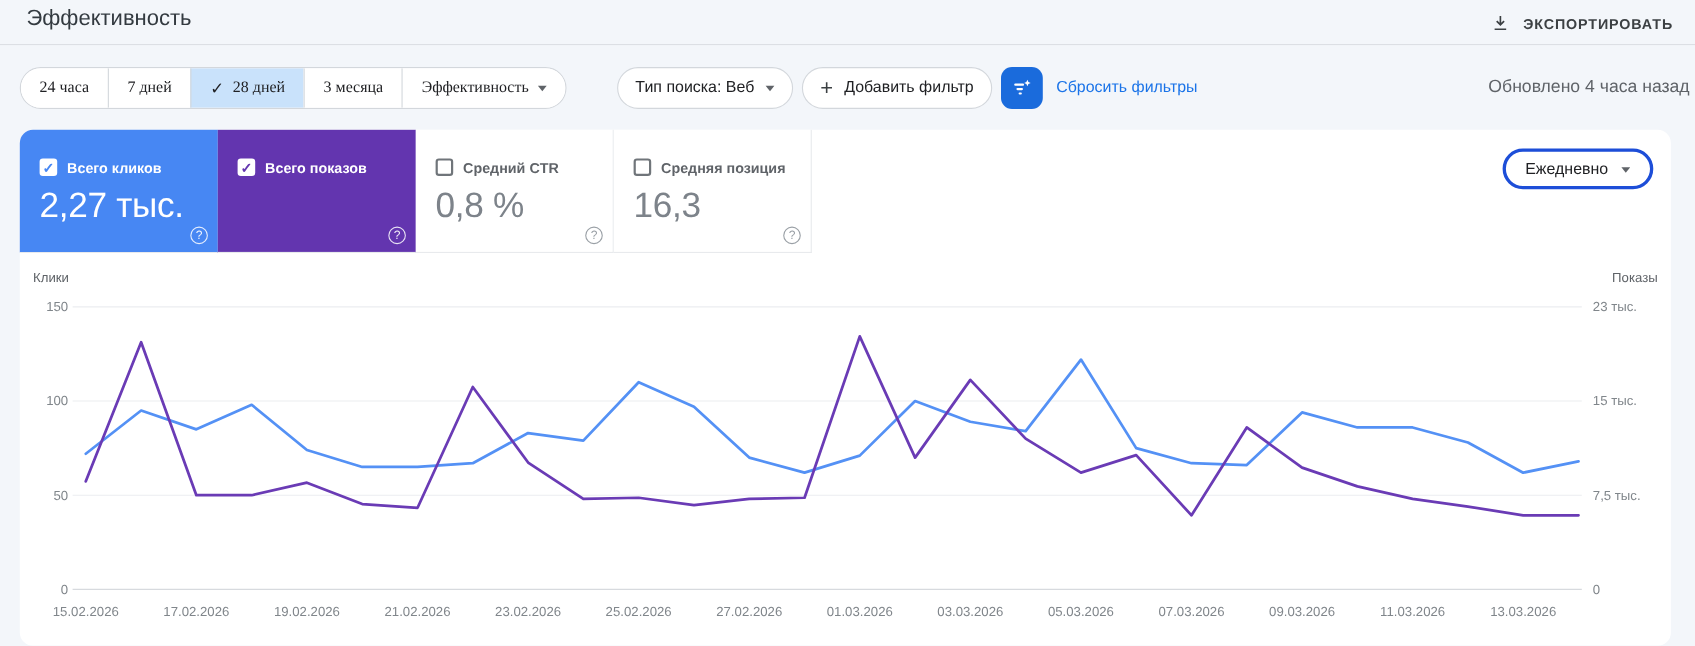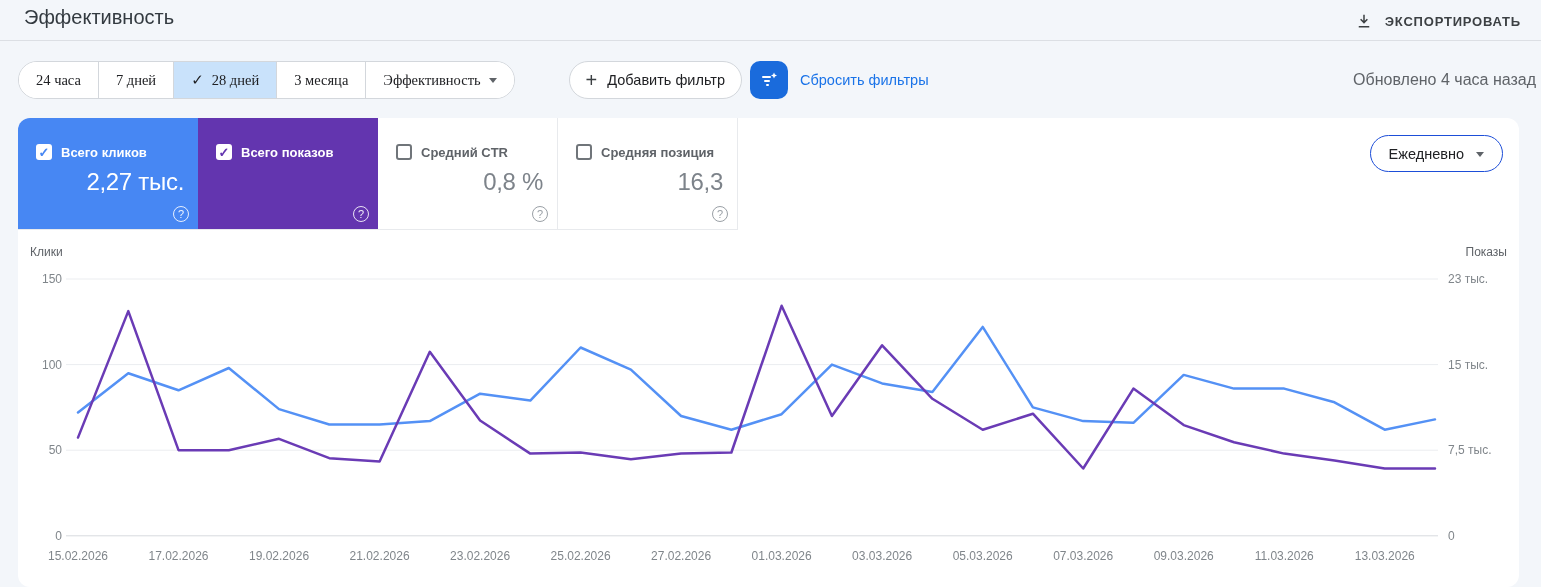--- a/index.html
+++ b/index.html
@@ -47,30 +47,30 @@
   .metric-card { width:180px; height:112px; position:relative; padding:26px 14px 0 18px; cursor:pointer;
     background:#fff; border-bottom:1px solid #e8eaed; }
   .metric-card.white { border-right:1px solid #e8eaed; }
   .metric-card.c0 { border-top-left-radius:12px; }
   .metric-card .head { display:flex; align-items:center; gap:9px; }
   .metric-card .cb { width:16px; height:16px; border-radius:3px; display:flex; align-items:center;
     justify-content:center; font-size:13px; font-weight:700; flex:0 0 auto; }
   .metric-card .cb.checked { background:#fff; }
   .metric-card .cb.unchecked { border:2px solid #70757a; background:transparent; }
   .metric-card .lbl { font-size:13px;font-weight:bold; }
-  .metric-card .val { margin-top:8px; font-size:24px; letter-spacing:-.3px;text-align:right; }
+  .metric-card .val { margin-top:8px; font-size:32px; letter-spacing:-.3px; }
   .metric-card.colored .lbl, .metric-card.colored .val { color:#fff; }
   .metric-card.white .lbl { color:#5f6368; }
   .metric-card.white .val { color:#7d838a; }
   .qmark { position:absolute; right:9px; bottom:7px; width:16px; height:16px; border-radius:50%;
     font-size:11px; display:flex; align-items:center; justify-content:center; }
   .metric-card.colored .qmark { border:1.5px solid rgba(255,255,255,.85); color:rgba(255,255,255,.9); }
   .metric-card.white .qmark { border:1.5px solid #9aa0a6; color:#9aa0a6; }
 
-  .granularity { position:absolute; right:16px; top:17px; height:37px; border:1px solid #1d4ed8;
+  .granularity { position:absolute; right:16px; top:17px; height:37px; border:3px solid #1d4ed8;
     border-radius:19px; background:#fff; display:flex; align-items:center; gap:12px; padding:0 18px;
     font-size:14.5px; color:#202124; cursor:pointer; }
 
   .chart-wrap { position:absolute; left:0; top:112px; width:1501px; height:357px; }
   svg text { font-family:"Liberation Sans", sans-serif; }
 </style>
 </head>
 <body>
 
 <div class="screen">
@@ -103,20 +103,24 @@
         </div>
       <div class="tab">
           <span>Эффективность</span>
           <span class="caret"></span>
         </div>
     </div>
 
     <div class="gap30"></div>
       <div class="gap16"></div>
 
+    <div class="pill">
+      <span>Тип поиска: Веб</span>
+      <span class="caret"></span>
+    </div>
     <div class="gap8"></div>
     <div class="pill">
       <span class="plus">+</span>
       <span>Добавить фильтр</span>
     </div>
     <div class="gap8"></div>
     <button class="filter-chip-btn">
       <span style="display:flex;">
         <svg width="20" height="20" viewBox="0 0 20 20">
           <rect x="3" y="6" width="9" height="2" rx="1" fill="#fff"></rect>

